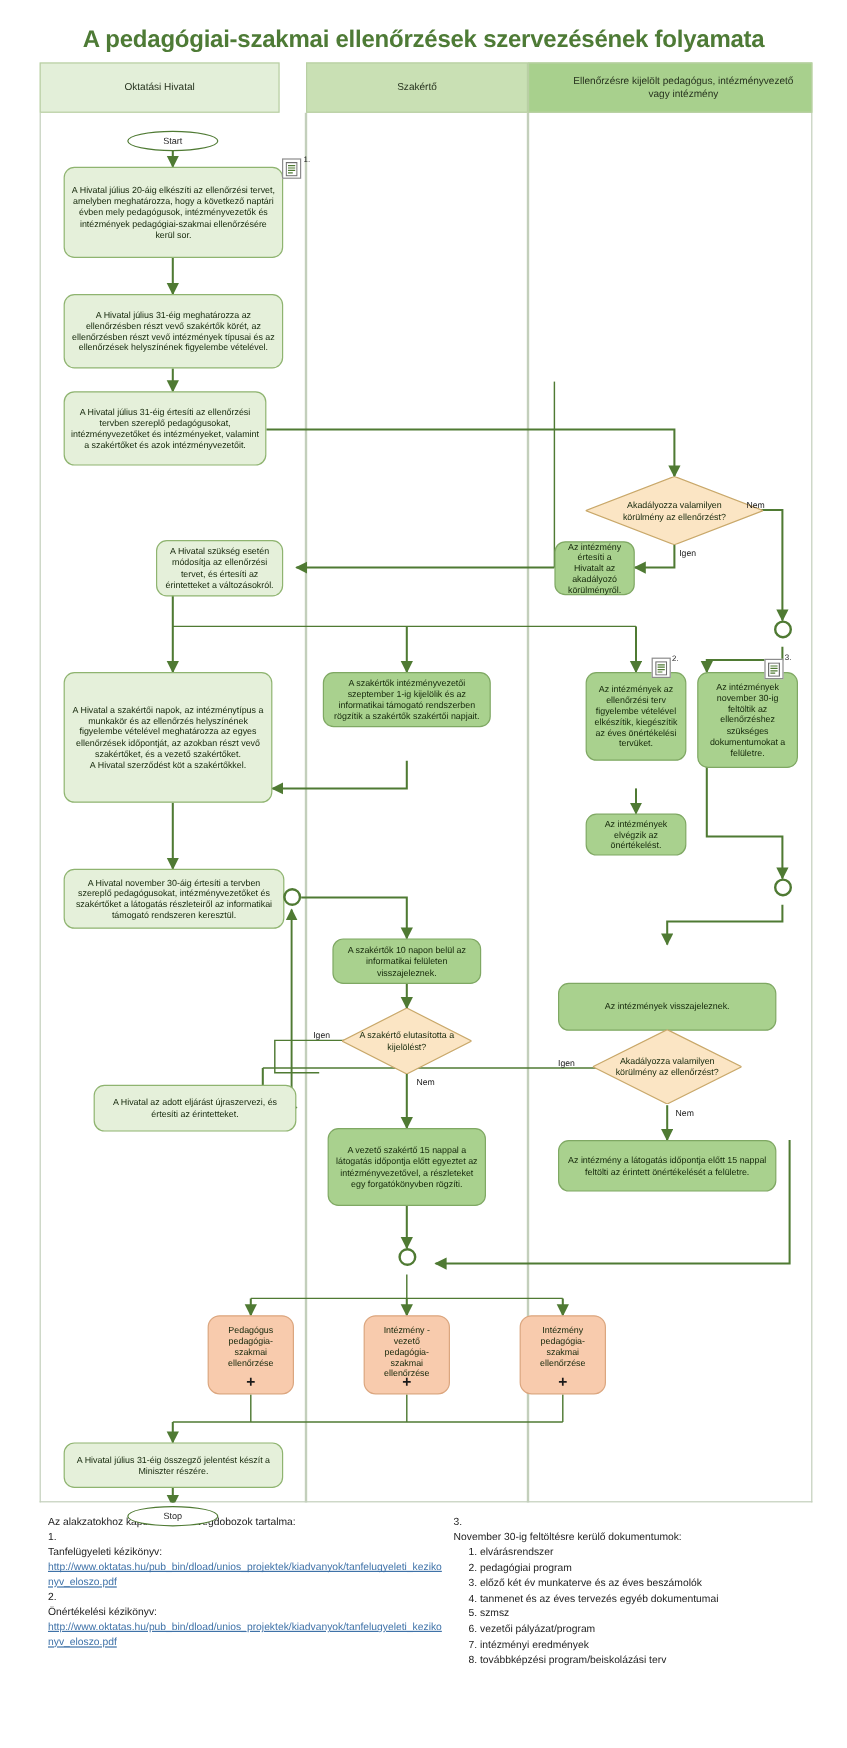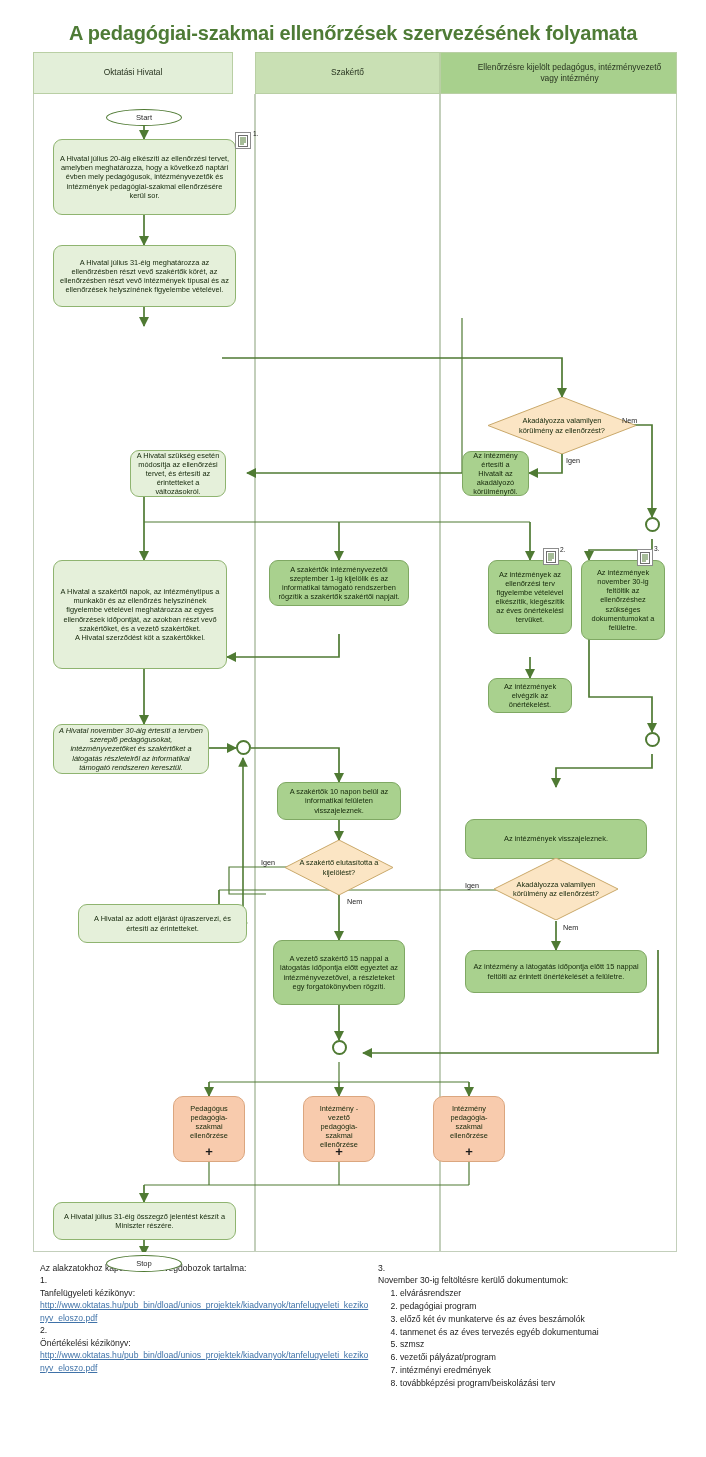--- a/index.html
+++ b/index.html
@@ -252,35 +252,38 @@
           <line x1="2" y1="9" x2="6" y2="9"></line>
       </g>
     </svg>
   </div>
   <div class="note-num" style="left:220px; top:78px;">1.</div>
 
   <div class="node proc" style="left:20px; top:193px; width:183px; height:62px;">
     <span>A Hivatal július 31-éig meghatározza az ellenőrzésben részt vevő szakértők körét, az ellenőrzésben részt vevő intézmények típusai és az ellenőrzések helyszínének figyelembe vételével.</span>
   </div>
 
+  <div class="node proc" style="left:20px; top:274px; width:169px; height:62px;">
+    <span>A Hivatal július 31-éig értesíti az ellenőrzési tervben szereplő pedagógusokat, intézményvezetőket és intézményeket, valamint a szakértőket és azok intézményvezetőit.</span>
+  </div>
 
   <div class="diamond-wrap" style="left:455px; top:345px; width:148px; height:57px;">
     <svg class="diamond-shape" viewBox="0 0 148 57" preserveAspectRatio="none" aria-hidden="true">
       <polygon points="74,0 148,28.5 74,57 0,28.5" fill="#fbe5c4" stroke="#c9a86a" stroke-width="1"></polygon>
     </svg>
     <div class="diamond-label">Akadályozza valamilyen körülmény az ellenőrzést?</div>
   </div>
   <div class="edge-label" style="left:589px; top:364px;">Nem</div>
   <div class="edge-label" style="left:533px; top:404px;">Igen</div>
 
   <div class="node proc dark" style="left:429px; top:399px; width:67px; height:45px;">
     <span>Az intézmény értesíti a Hivatalt az akadályozó körülményről.</span>
   </div>
 
-  <div class="node proc" style="left:97px; top:398px; width:96px; height:47px;">
+  <div class="node proc" style="left:97px; top:398px; width:106px; height:47px;">
     <span>A Hivatal szükség esetén módosítja az ellenőrzési tervet, és értesíti az érintetteket a változásokról.</span>
   </div>
 
   <div class="conn" style="left:612px; top:465px;"></div>
 
   <div class="node proc" style="left:20px; top:508px; width:174px; height:109px; white-space:pre-line;">
     <span>A Hivatal a szakértői napok, az intézménytípus a munkakör és az ellenőrzés helyszínének figyelembe vételével meghatározza az egyes ellenőrzések időpontját, az azokban részt vevő szakértőket, és a vezető szakértőket.
 A Hivatal szerződést köt a szakértőkkel.</span>
   </div>
 
@@ -317,21 +320,21 @@
           <line x1="2" y1="9" x2="6" y2="9"></line>
       </g>
     </svg>
   </div>
   <div class="note-num" style="left:621px; top:493px;">3.</div>
 
   <div class="node proc dark" style="left:455px; top:626px; width:84px; height:35px;">
     <span>Az intézmények elvégzik az önértékelést.</span>
   </div>
 
-  <div class="node proc" style="left:20px; top:672px; width:156px; height:50px;font-style:italic;">
+  <div class="node proc" style="left:20px; top:672px; width:184px; height:50px;">
     <span>A Hivatal november 30-áig értesíti a tervben szereplő pedagógusokat, intézményvezetőket és szakértőket a látogatás részleteiről az informatikai támogató rendszeren keresztül.</span>
   </div>
 
   <div class="conn" style="left:203px; top:688px;"></div>
 
   <div class="conn" style="left:612px; top:680px;"></div>
 
   <div class="node proc dark" style="left:244px; top:730px; width:124px; height:38px;">
     <span>A szakértők 10 napon belül az informatikai felületen visszajeleznek.</span>
   </div>

